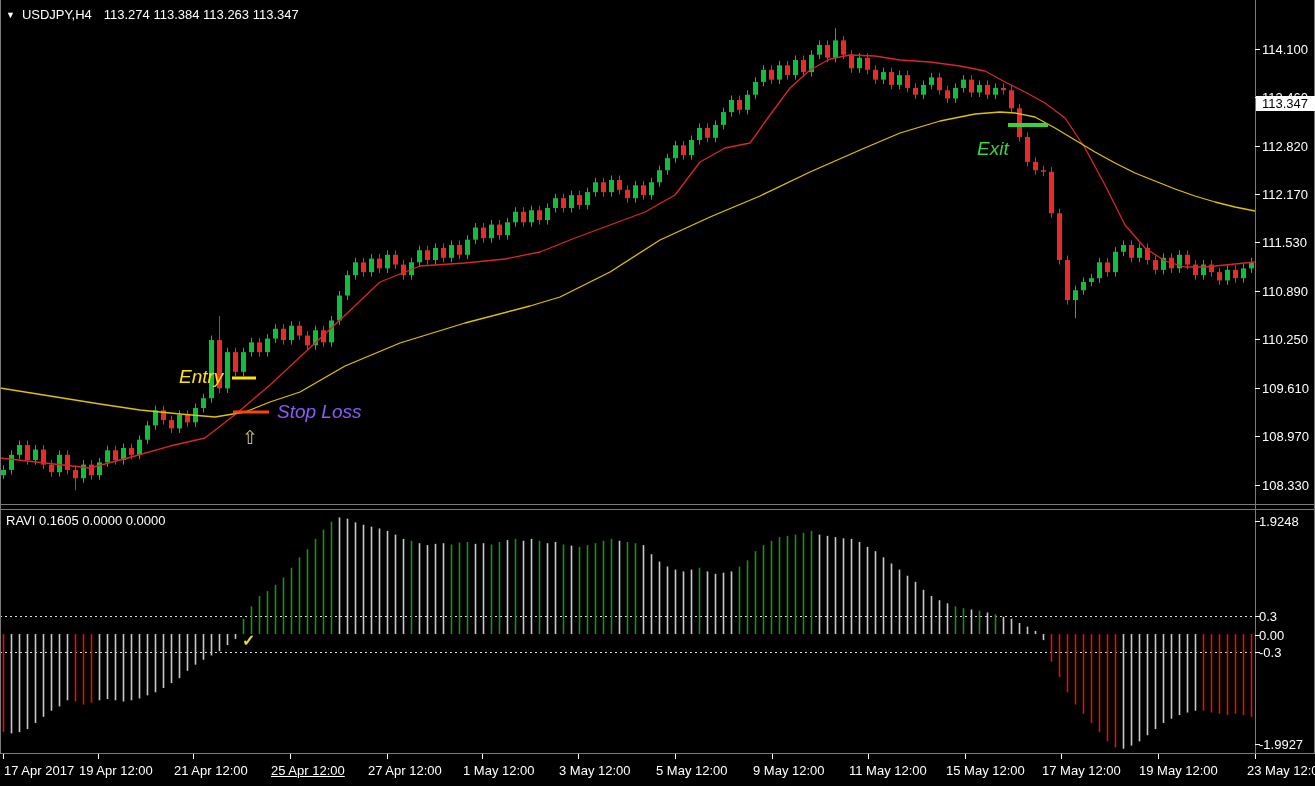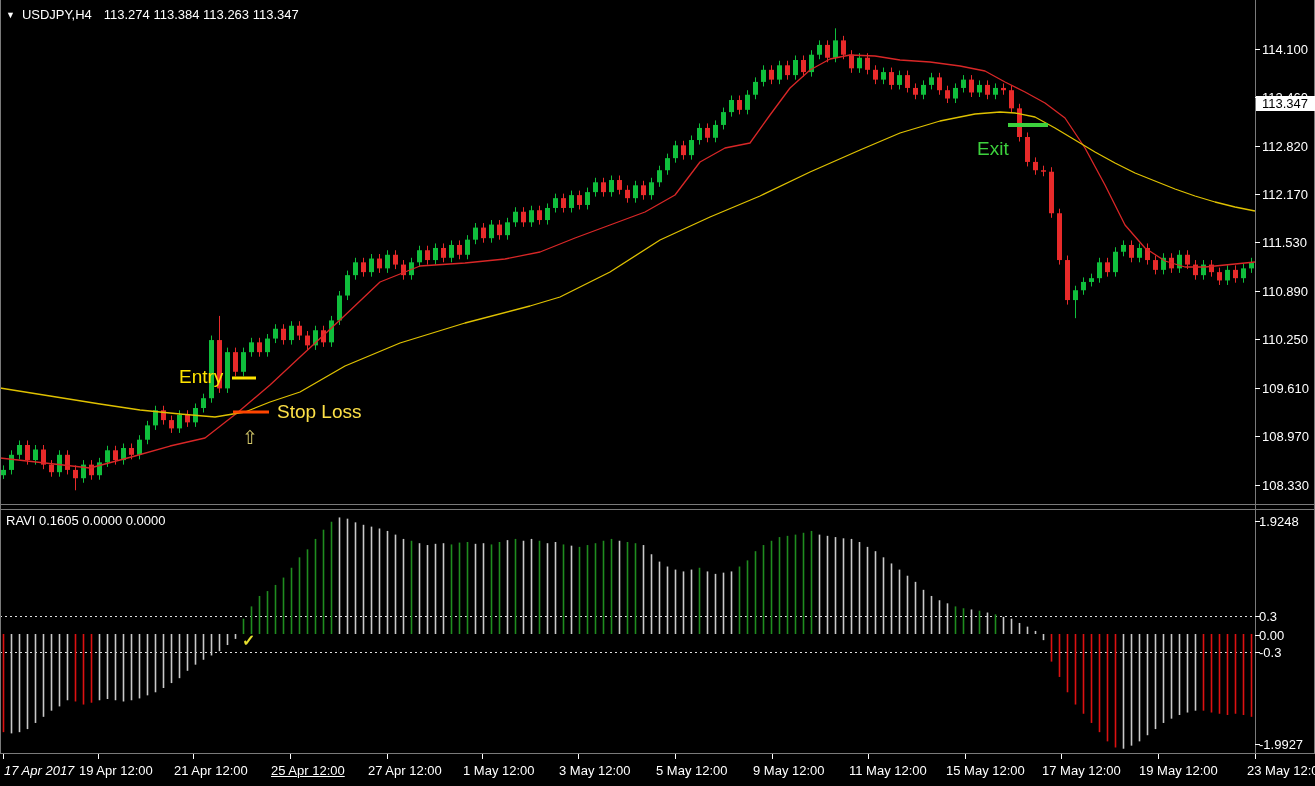--- a/index.html
+++ b/index.html
@@ -2,21 +2,21 @@
 <html><head>
 <meta charset="utf-8">
 <style>
   html,body{margin:0;padding:0;background:#000;}
   .screen{position:relative;width:1315px;height:786px;background:#000;overflow:hidden;
           font-family:"Liberation Sans",sans-serif;}
   .title{position:absolute;left:6px;top:7px;color:#fff;font-size:13px;white-space:nowrap;z-index:5;}
   .title .tri{font-size:9px;vertical-align:1px;margin-right:7px;color:#fff;}
   .title .ohlc{margin-left:12px;}
   .ravi-label{position:absolute;left:6px;top:513px;color:#fff;font-size:13px;z-index:5;white-space:nowrap;}
-  .ann{position:absolute;font-size:19px;white-space:nowrap;z-index:6;}
+  .ann{position:absolute;font-size:19px;white-space:nowrap;z-index:6;font-style:italic;}
   .entry-text{left:179px;top:366px;}
   .stop-text{left:277px;top:401px;}
   .exit-text{left:977px;top:138px;}
   .note-text{left:207px;top:660px;}
   .check{position:absolute;left:242px;top:631px;font-size:16px;font-weight:700;z-index:6;}
   .arrow{position:absolute;left:242px;top:426px;font-size:19px;z-index:6;}
   .price-box{position:absolute;left:1256px;top:96px;width:56px;height:15px;background:#fff;color:#000;
              font-size:13px;line-height:15px;padding-left:6px;z-index:7;}
   .axlab{position:absolute;color:#fff;font-size:13px;transform:translateY(-50%);white-space:nowrap;z-index:4;}
   .tmlab{position:absolute;color:#fff;font-size:13px;top:763px;white-space:nowrap;z-index:4;}
@@ -556,21 +556,21 @@
       </g>
     </svg>
 
   <div class="title">
     <span class="tri">▼</span><span>USDJPY,H4</span><span class="ohlc">113.274 113.384 113.263 113.347</span>
   </div>
 
   <div class="ravi-label">RAVI 0.1605 0.0000 0.0000</div>
 
   <div class="ann entry-text" style="color: rgb(255, 228, 0);">Entry</div>
-  <div class="ann stop-text" style="color: #fde047; text-align: center;">Stop Loss</div>
+  <div class="ann stop-text" style="color: #8b5cf6; text-align: center;">Stop Loss</div>
   <div class="ann exit-text" style="color: rgb(61, 209, 61);">Exit</div>
   <div class="check" style="color: rgb(230, 223, 46);">✓</div>
   <div class="arrow" style="color: rgb(210, 198, 106);">⇧</div>
 
   <div class="price-box" style="background: rgb(255, 255, 255); color: rgb(0, 0, 0);">113.347</div>
 
   <div id="labels">
       <div class="axlab" style="left: 1262px; top: 49px;">114.100</div>
       <div class="axlab" style="left: 1262px; top: 97px;">113.460</div>
       <div class="axlab" style="left: 1262px; top: 146px;">112.820</div>
@@ -579,21 +579,21 @@
       <div class="axlab" style="left: 1262px; top: 291px;">110.890</div>
       <div class="axlab" style="left: 1262px; top: 339px;">110.250</div>
       <div class="axlab" style="left: 1262px; top: 388px;">109.610</div>
       <div class="axlab" style="left: 1262px; top: 436px;">108.970</div>
       <div class="axlab" style="left: 1262px; top: 485px;">108.330</div>
       <div class="axlab" style="left: 1259px; top: 521px;">1.9248</div>
       <div class="axlab" style="left: 1259px; top: 616px;">0.3</div>
       <div class="axlab" style="left: 1259px; top: 635px;">0.00</div>
       <div class="axlab" style="left: 1259px; top: 652px;">-0.3</div>
       <div class="axlab" style="left: 1259px; top: 744px;">-1.9927</div>
-      <div class="tmlab" style="left: 4px; font-style: italic;">17 Apr 2017</div>
+      <div class="tmlab" style="left: 4px;">17 Apr 2017</div>
       <div class="tmlab" style="left: 79px;">19 Apr 12:00</div>
       <div class="tmlab" style="left: 174px;">21 Apr 12:00</div>
       <div class="tmlab" style="left: 271px; text-decoration: underline;">25 Apr 12:00</div>
       <div class="tmlab" style="left: 368px;">27 Apr 12:00</div>
       <div class="tmlab" style="left: 463px;">1 May 12:00</div>
       <div class="tmlab" style="left: 559px;">3 May 12:00</div>
       <div class="tmlab" style="left: 656px;">5 May 12:00</div>
       <div class="tmlab" style="left: 753px;">9 May 12:00</div>
       <div class="tmlab" style="left: 849px;">11 May 12:00</div>
       <div class="tmlab" style="left: 946px;">15 May 12:00</div>

